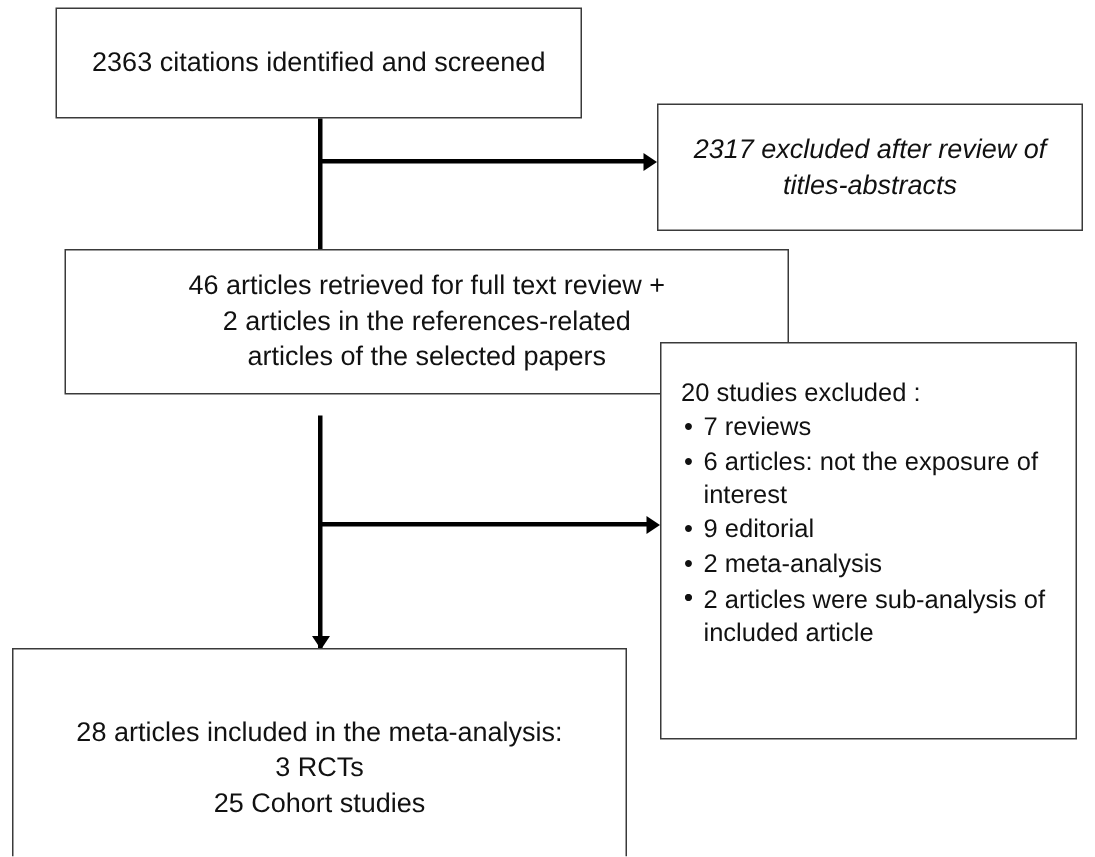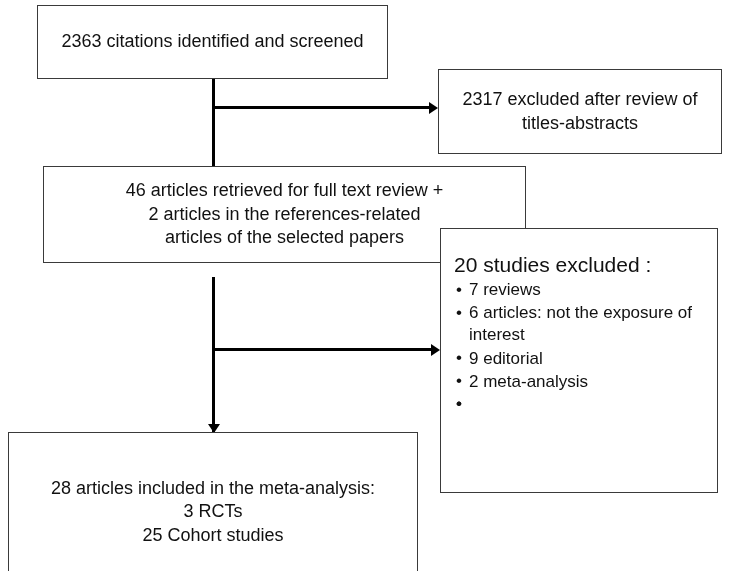--- a/index.html
+++ b/index.html
@@ -29,34 +29,34 @@
     text-align: center;
     line-height: 1.30;
     font-size: 18px;
     color: #111111;
     padding: 0 8px;
     white-space: pre-line;
   }
 
   
   #box-screened   { left: 37px;  top: 5px;   width: 351px; height: 74px; }
-  #box-excluded-1 { left: 438px; top: 69px;  width: 284px; height: 85px; }
+  #box-excluded-1 { left: 438px; top: 69px;  width: 284px; height: 85px; font-style: italic; }
   #box-retrieved  { left: 7px;   top: 166px; width: 483px; height: 97px; margin-left: 36px; }
   #box-excluded-2 { left: 440px; top: 228px; width: 278px; height: 265px;
                     align-items: flex-start; justify-content: flex-start; }
   #box-included   { left: 8px;   top: 432px; width: 410px; height: 160px; }
 
   
   .excl-wrap {
     padding: 22px 10px 0 13px;
     width: 100%;
     box-sizing: border-box;
   }
   .excl-title {
-    font-size: 21px;
+    font-size: 17px;
     line-height: 1.30;
     color: #111111;
     margin: 0 0 1px 0;
   }
   .excl-list {
     list-style: none;
     margin: 0;
     padding: 0;
   }
   .excl-list li {
@@ -150,20 +150,21 @@
         </li>
         <li>
           <span class="bullet">•</span>
           <span>2 meta-analysis</span>
         </li>
         <li>
           <span class="bullet">•</span>
         </li>
         <li>
           <span class="bullet">•</span>
+          <span>2 articles were sub-analysis of included article</span>
         </li>
       </ul>
     </div>
   </div>
 
   <div class="box" id="box-included">
     <div class="box-text">28 articles included in the meta-analysis:
 3 RCTs
 25 Cohort studies</div>
   </div>

